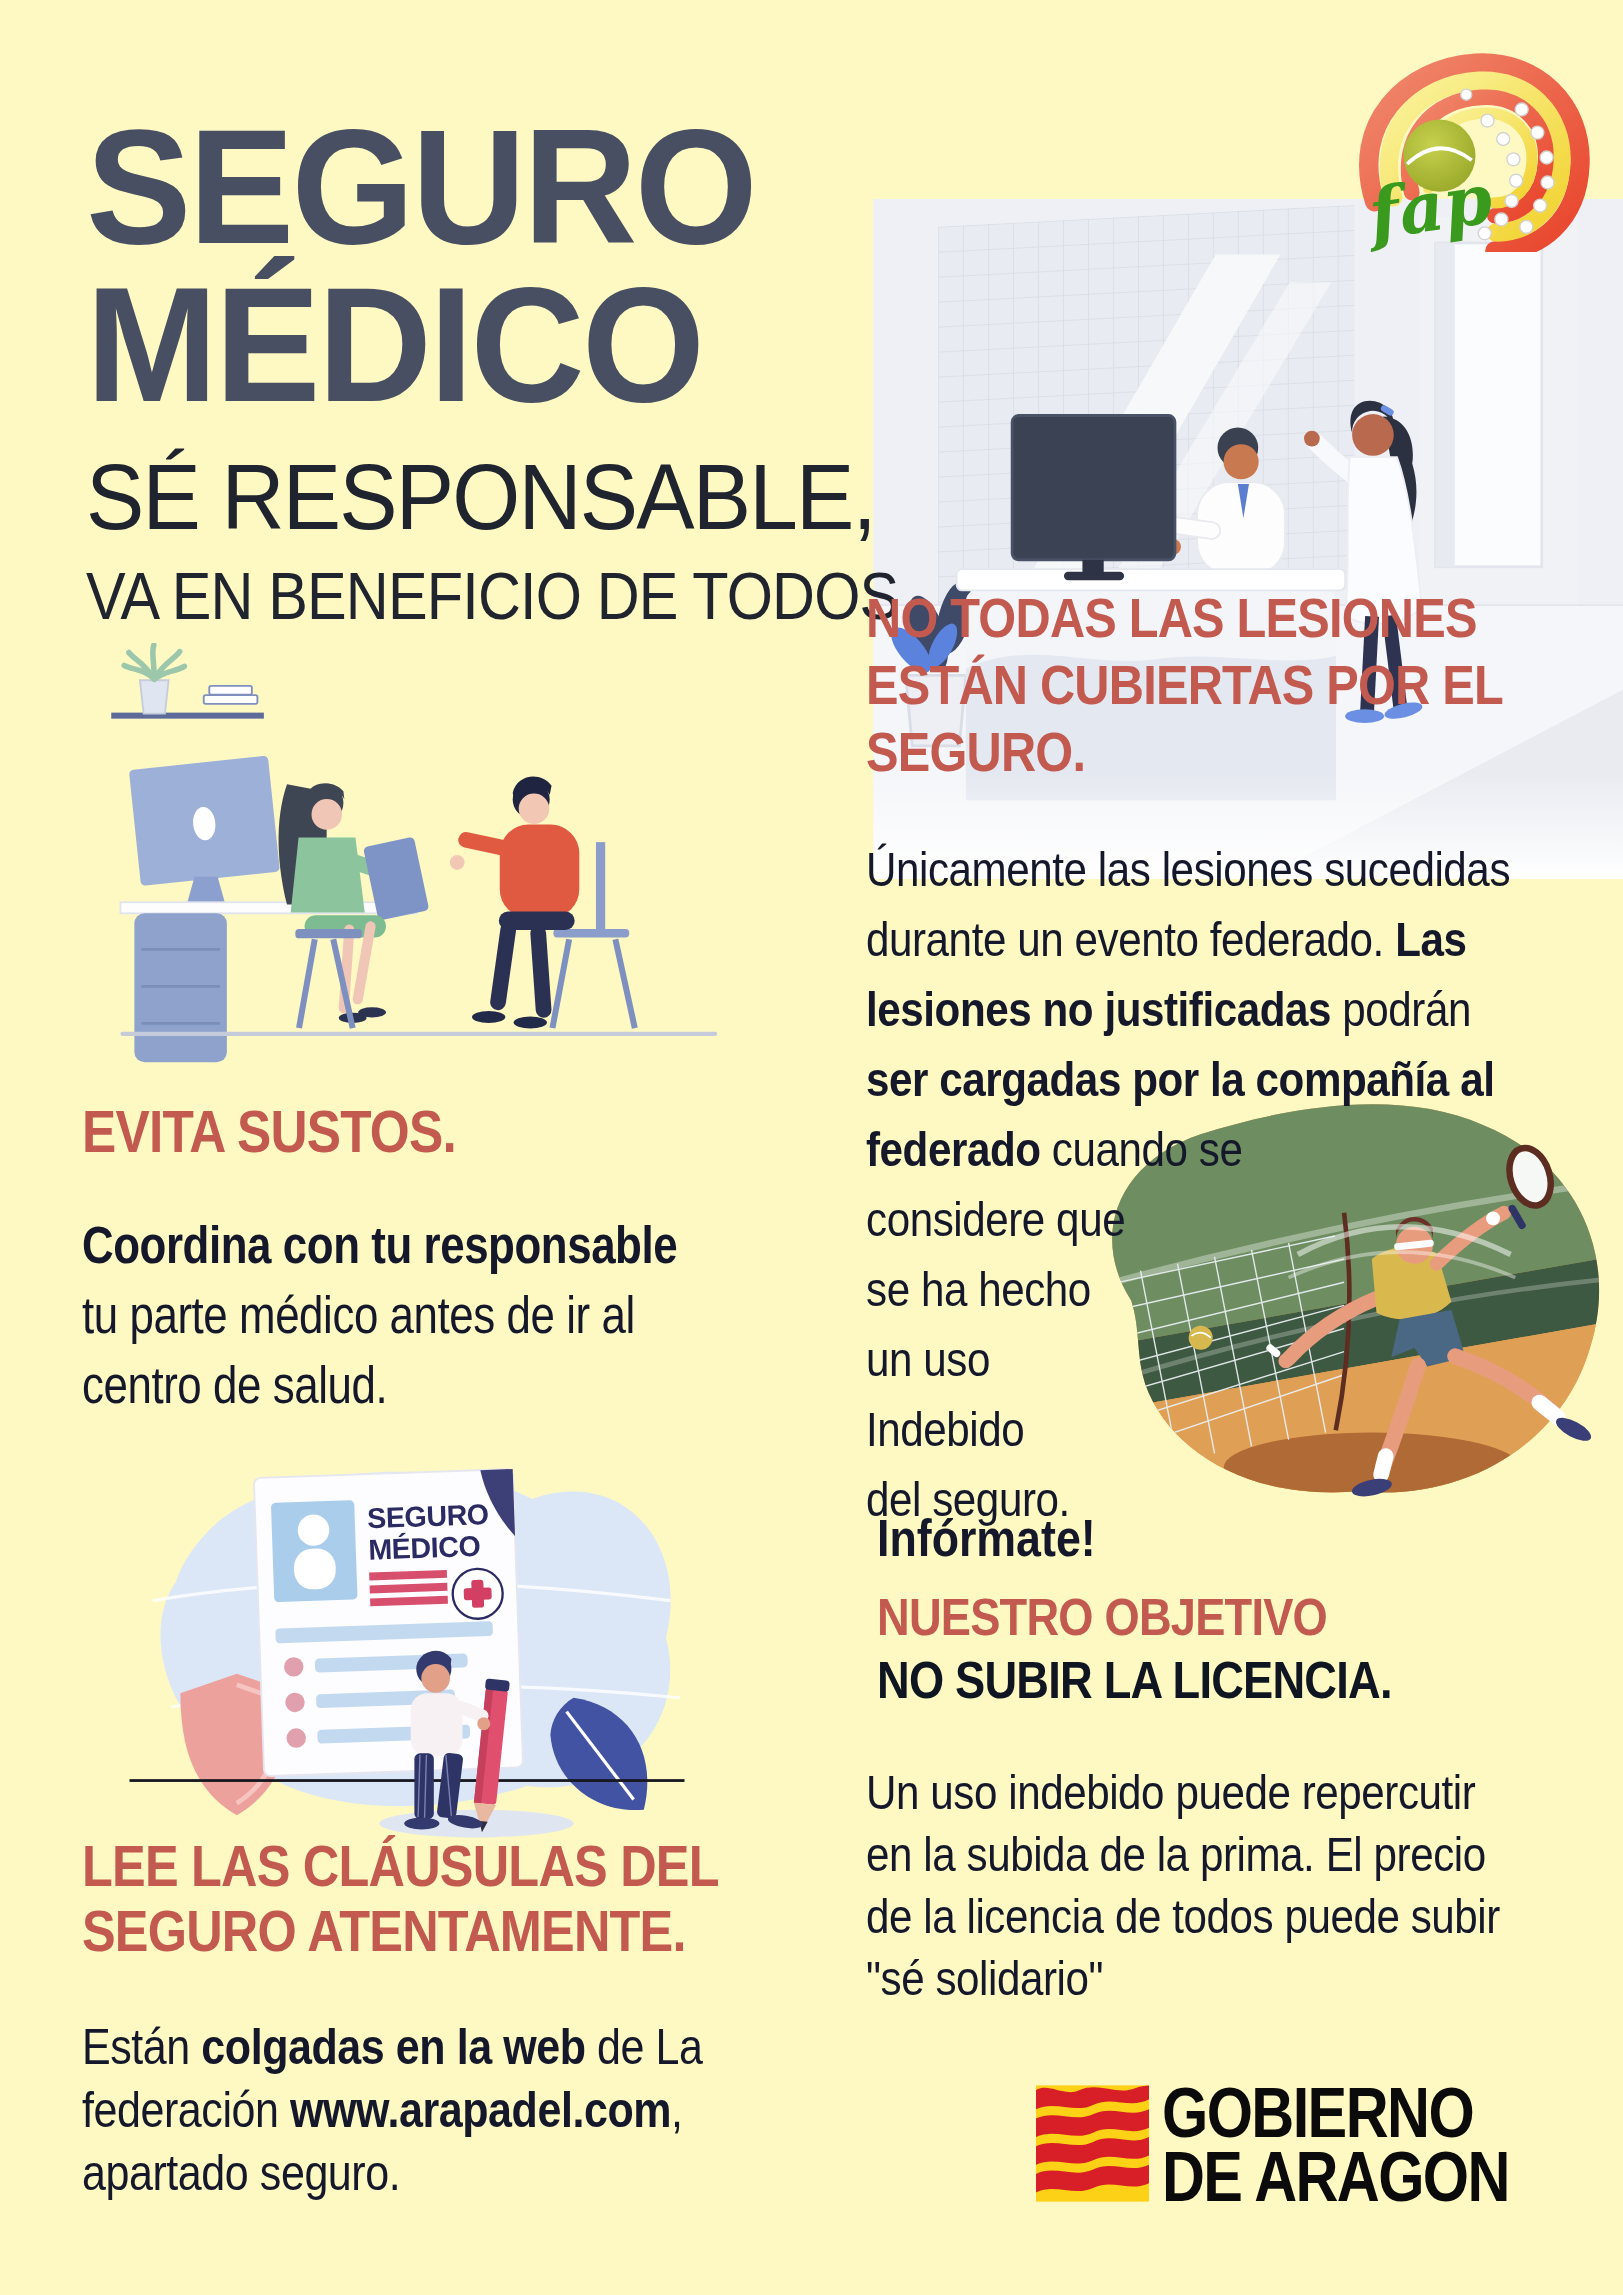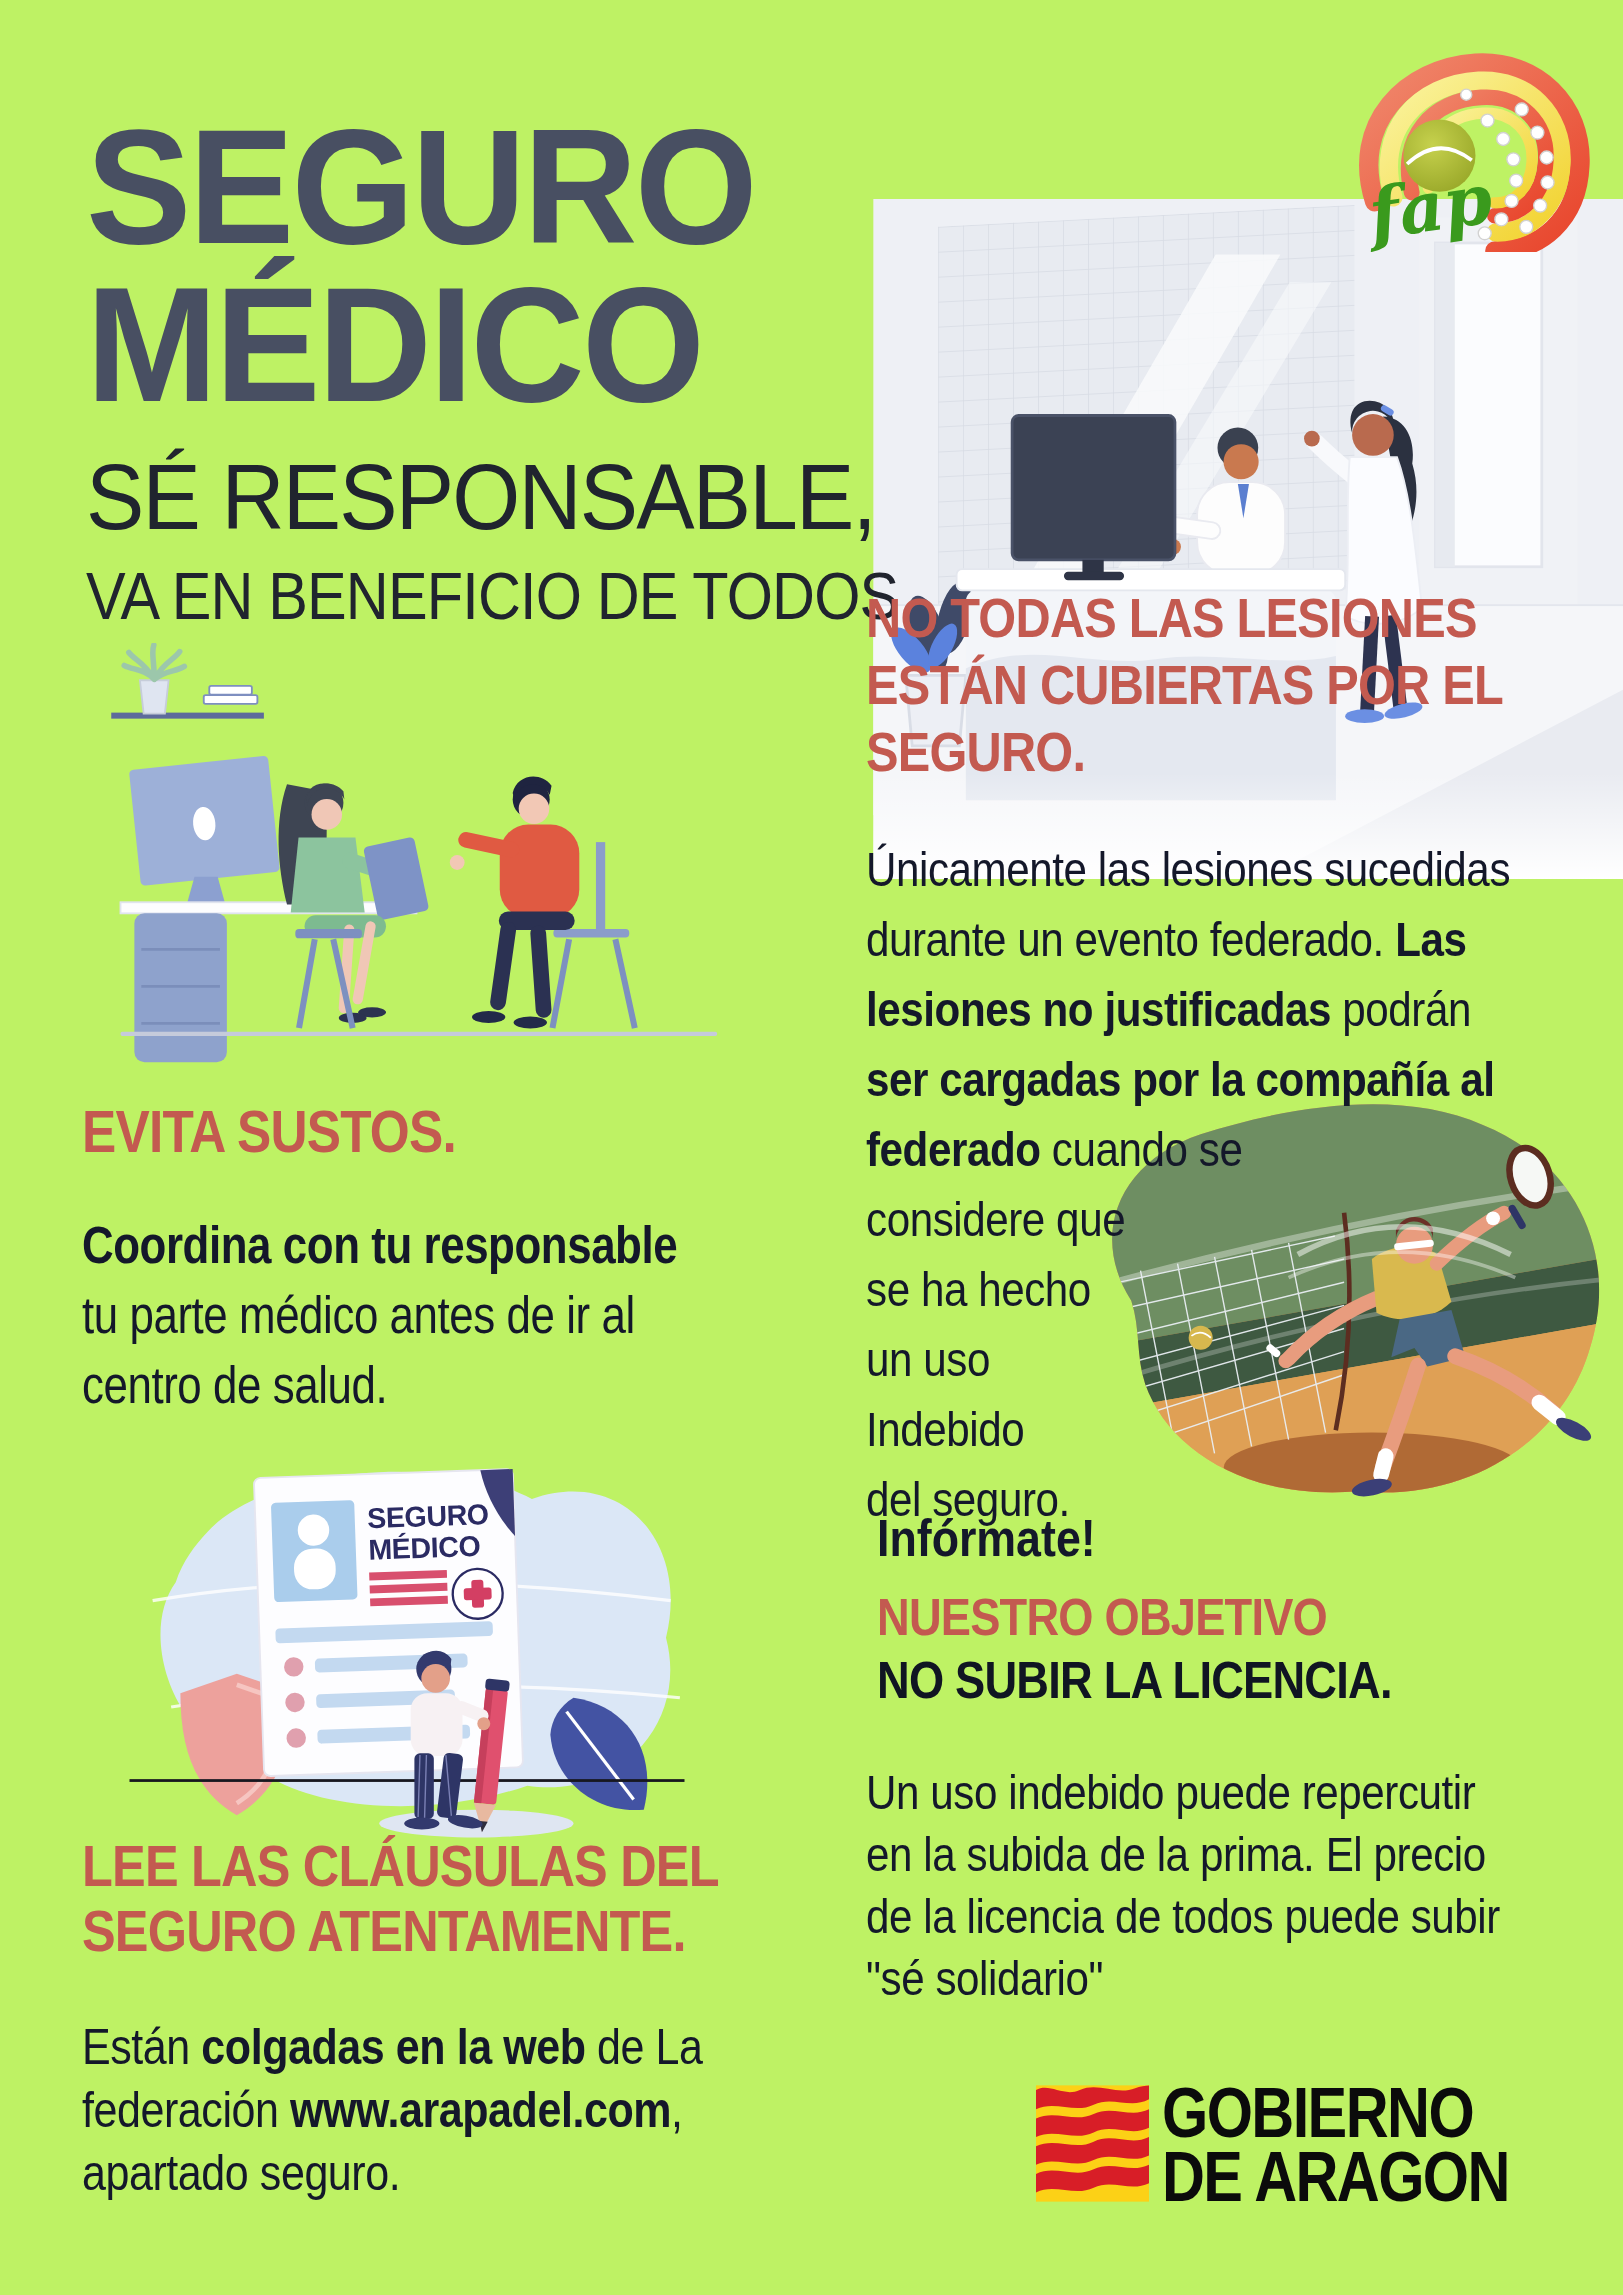--- a/index.html
+++ b/index.html
@@ -1,16 +1,16 @@
 <!DOCTYPE html>
 <html style="font-size:7.4px"><head>
 <meta charset="utf-8">
 <style>
   html,body{margin:0;padding:0;background:#ffffff;}
-  .page{position:relative;width:1623px;height:2295px;background:#bef264;overflow:hidden;
+  .page{position:relative;width:1623px;height:2295px;background:#fef9c3;overflow:hidden;
         font-family:"Liberation Sans", sans-serif;color:#14182a;}
   .abs{position:absolute;}
   .txt{white-space:pre-line;z-index:5;}
   .cx{transform-origin:0 0;}
   .b{font-weight:700;}
 
   .title-line{left:86px;font-weight:700;color:#484f62;font-size:163px;line-height:139px;
               letter-spacing:-2.8px;transform:scaleX(.97);}
   .sub1{left:86px;top:445px;font-size:92px;font-weight:400;color:#20242e;
         letter-spacing:-1.9px;transform:scaleX(.95);}

